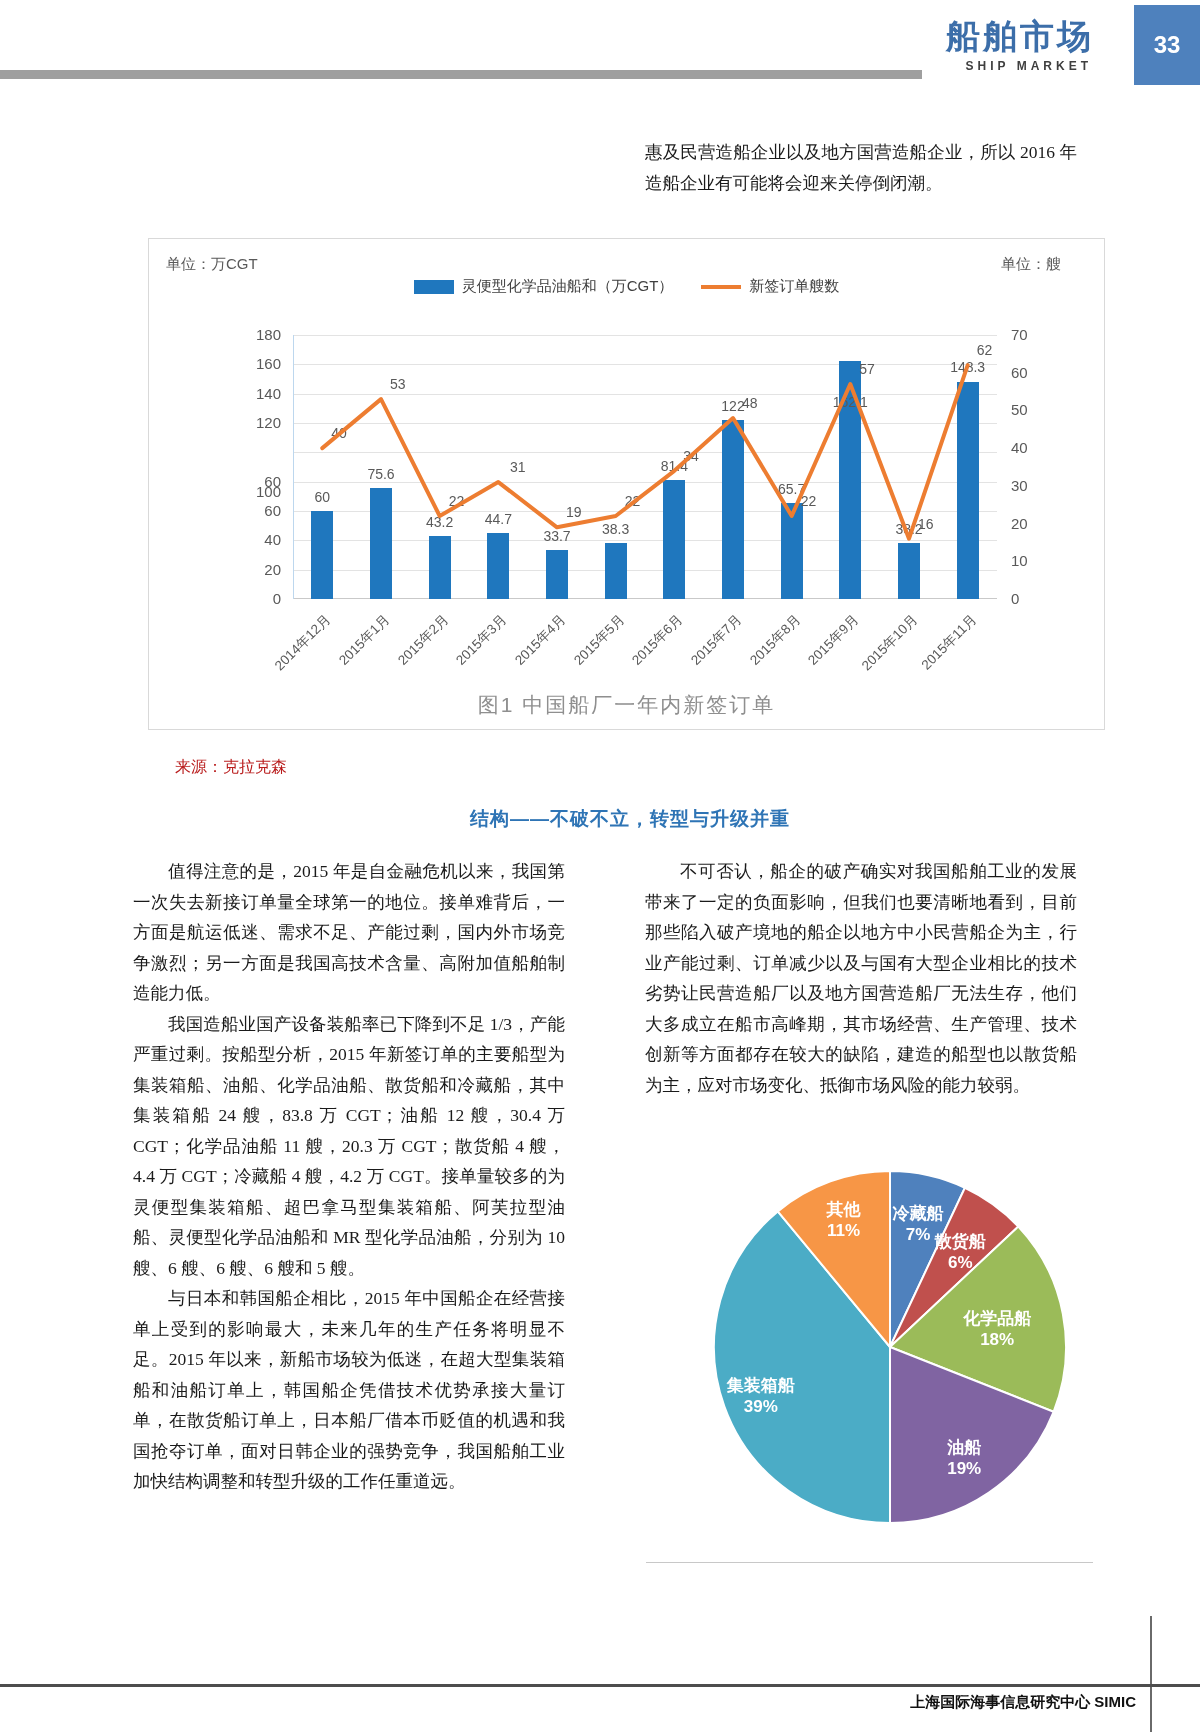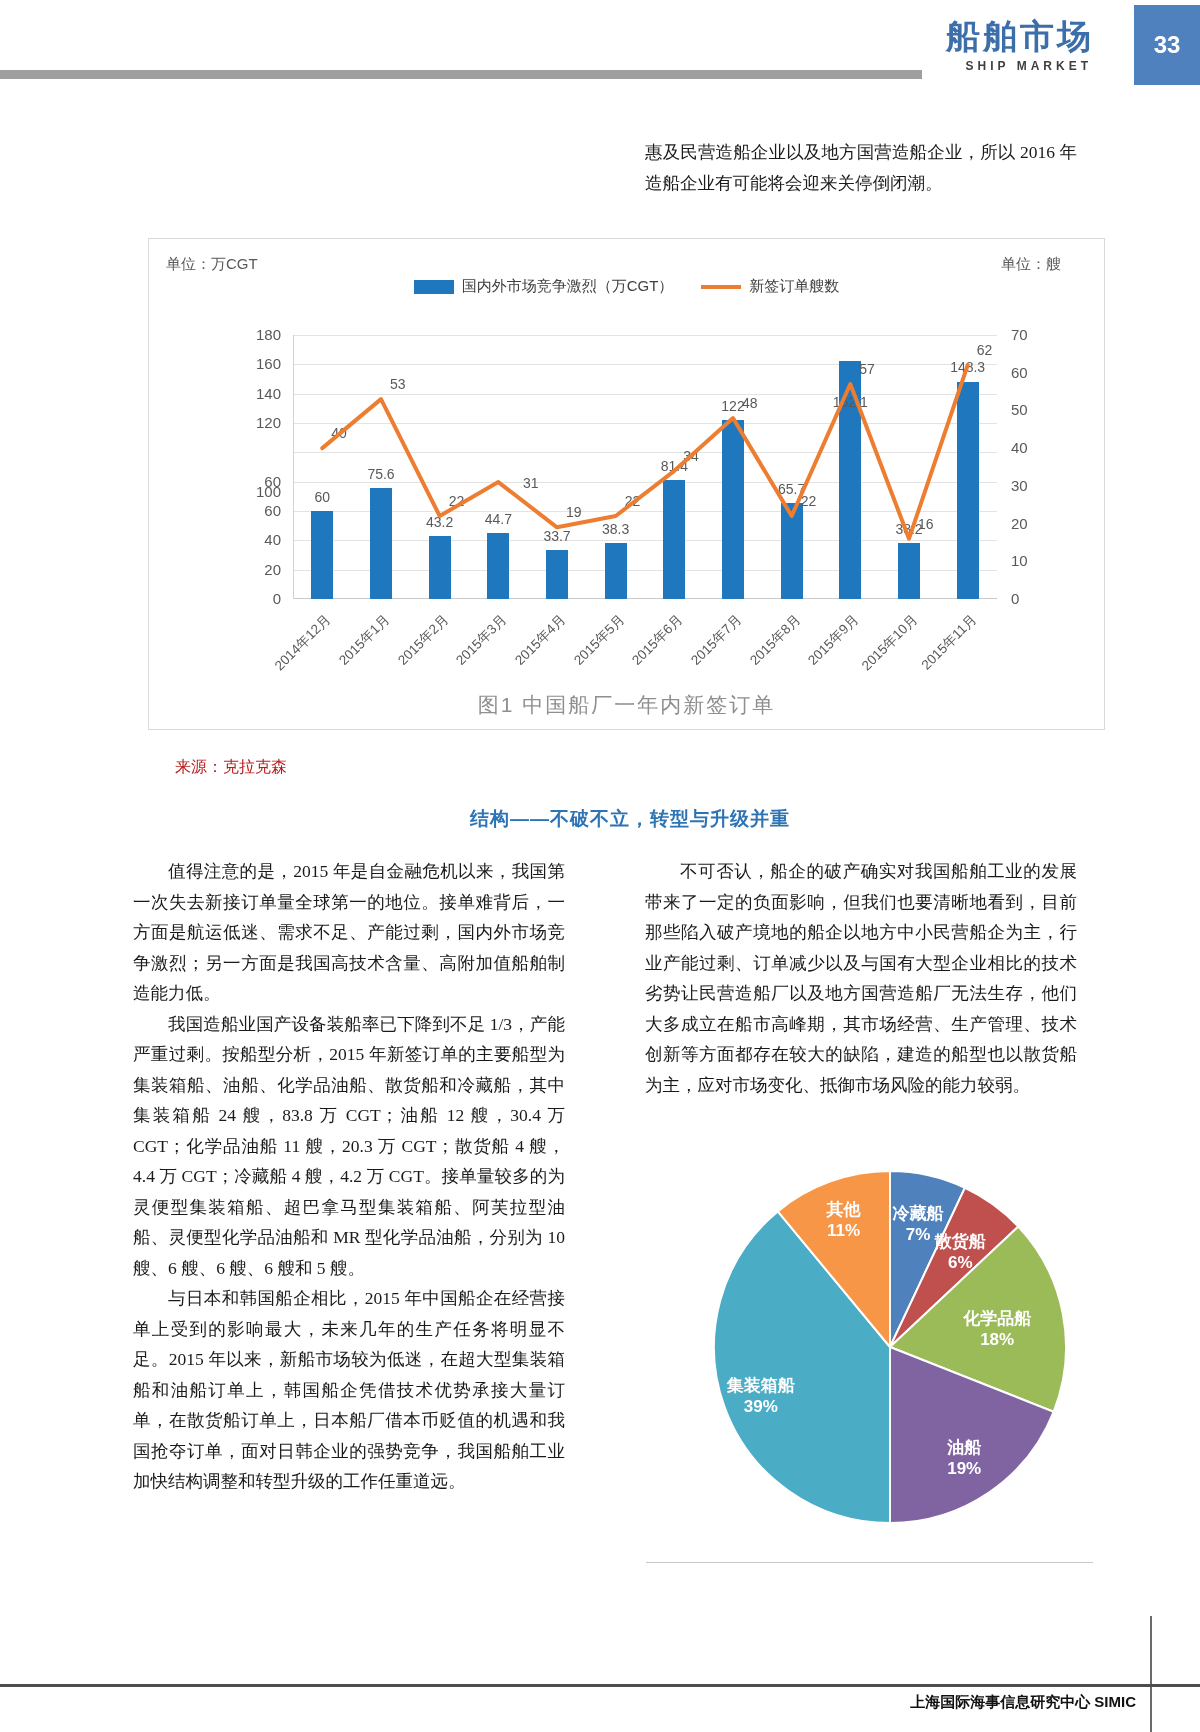--- a/index.html
+++ b/index.html
@@ -80,21 +80,21 @@
   <div class="hdr-bar"></div>
 
   <div class="intro" id="intro-right">惠及民营造船企业以及地方国营造船企业，所以 2016 年造船企业有可能将会迎来关停倒闭潮。</div>
 
   <div class="fig1">
     <div class="unit unit-left">单位：万CGT</div>
     <div class="unit unit-right">单位：艘</div>
     <div class="legend">
       <div class="legend-item">
         <span class="sw-bar"></span>
-        <span>国内外市场竞争激烈（万CGT）</span>
+        <span>灵便型化学品油船和（万CGT）</span>
       </div>
       <div class="legend-item">
         <span class="sw-line"></span>
         <span>新签订单艘数</span>
       </div>
     </div>
     <div id="plot">
         <div class="ytickL" style="top: 255px;">0</div>
         <div class="gridline" style="top: 234.667px;"></div>
         <div class="ytickL" style="top: 225.667px;">20</div>
@@ -131,21 +131,21 @@
         <div class="bar" style="left: 77px; height: 110.88px; background: rgb(31, 119, 190);"></div>
         <div class="bar-label" style="left: 53px; top: 131.12px;">75.6</div>
         <div class="line-label" style="left: 97px; top: 41.1143px;">53</div>
         <div class="xlabel" style="left: -22px; top: 276px;">2015年1月</div>
         <div class="bar" style="left: 135.667px; height: 63.36px; background: rgb(31, 119, 190);"></div>
         <div class="bar-label" style="left: 111.667px; top: 178.64px;">43.2</div>
         <div class="line-label" style="left: 155.667px; top: 158.029px;">22</div>
         <div class="xlabel" style="left: 36.6667px; top: 276px;">2015年2月</div>
         <div class="bar" style="left: 194.333px; height: 65.56px; background: rgb(31, 119, 190);"></div>
         <div class="bar-label" style="left: 170.333px; top: 176.44px;">44.7</div>
-        <div class="line-label" style="left: 230px; top: 124.086px; margin-top: 16px;">31</div>
+        <div class="line-label" style="left: 217px; top: 124.086px;">31</div>
         <div class="xlabel" style="left: 95.3333px; top: 276px;">2015年3月</div>
         <div class="bar" style="left: 253px; height: 49.4267px; background: rgb(31, 119, 190);"></div>
         <div class="bar-label" style="left: 229px; top: 192.573px;">33.7</div>
         <div class="line-label" style="left: 273px; top: 169.343px;">19</div>
         <div class="xlabel" style="left: 154px; top: 276px;">2015年4月</div>
         <div class="bar" style="left: 311.667px; height: 56.1733px; background: rgb(31, 119, 190);"></div>
         <div class="bar-label" style="left: 287.667px; top: 185.827px;">38.3</div>
         <div class="line-label" style="left: 331.667px; top: 158.029px;">22</div>
         <div class="xlabel" style="left: 212.667px; top: 276px;">2015年5月</div>
         <div class="bar" style="left: 370.333px; height: 119.387px; background: rgb(31, 119, 190);"></div>

